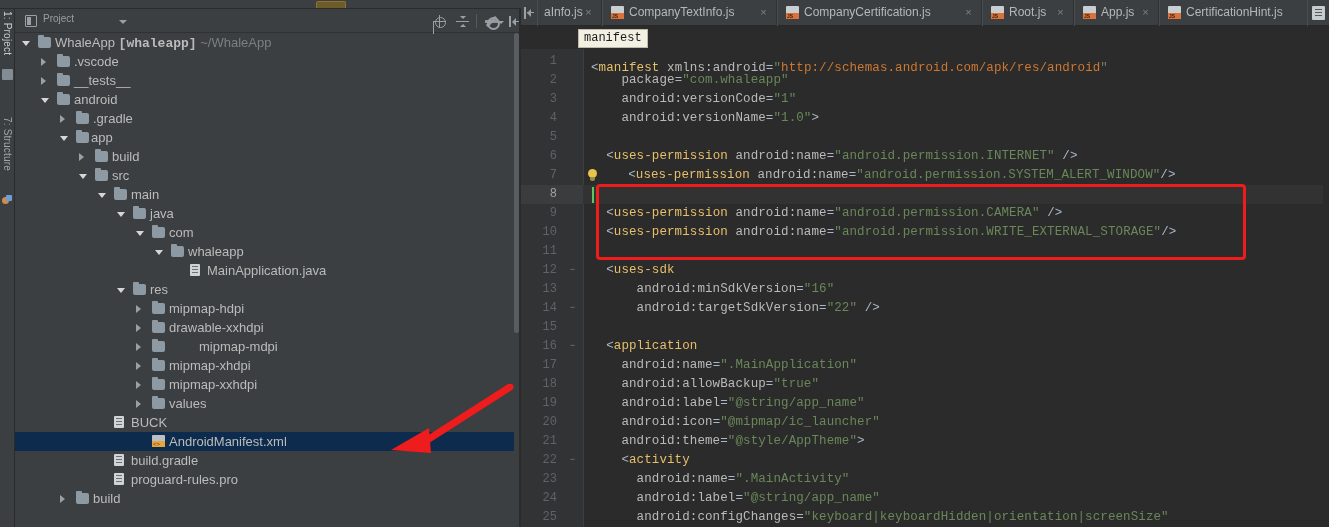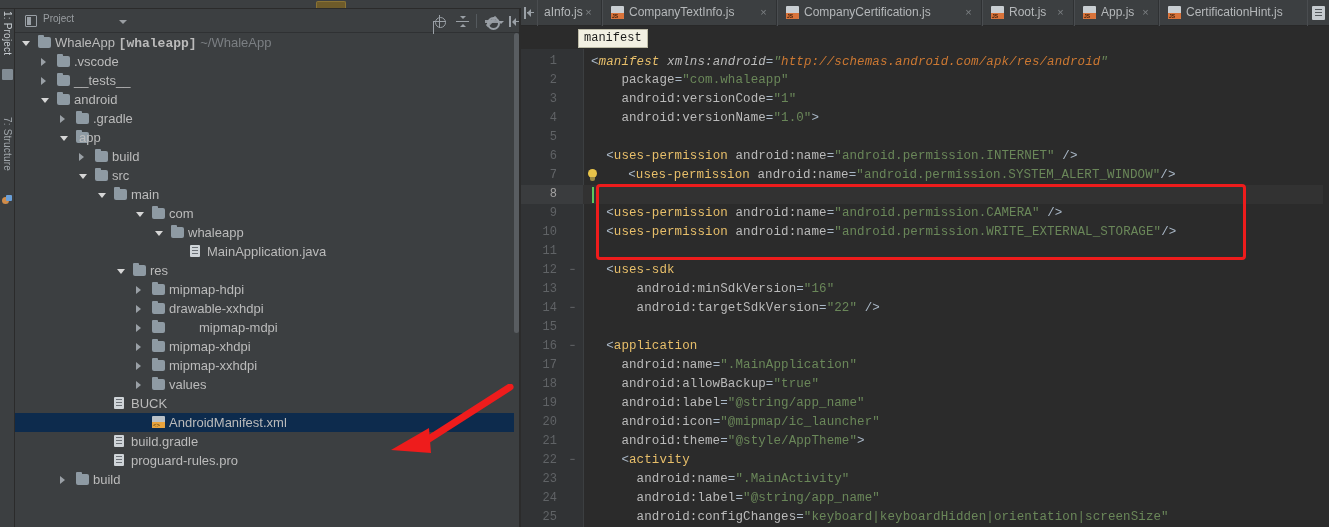--- a/index.html
+++ b/index.html
@@ -421,36 +421,41 @@
           <div class="lbl" style="left: 59px;">android</div>
         </div>
         <div class="row">
           <div class="arrow closed" style="left: 45px;"></div>
           <div class="ico folder" style="left: 61px;"></div>
           <div class="lbl" style="left: 78px;">.gradle</div>
         </div>
         <div class="row">
           <div class="arrow open" style="left: 45px;"></div>
           <div class="ico folder" style="left: 61px;"></div>
-          <div class="lbl" style="left: 64px;">app</div>
+          <div class="lbl" style="left: 76px;">app</div>
         </div>
         <div class="row">
           <div class="arrow closed" style="left: 64px;"></div>
           <div class="ico folder" style="left: 80px;"></div>
           <div class="lbl" style="left: 97px;">build</div>
         </div>
         <div class="row">
           <div class="arrow open" style="left: 64px;"></div>
           <div class="ico folder" style="left: 80px;"></div>
           <div class="lbl" style="left: 97px;">src</div>
         </div>
         <div class="row">
           <div class="arrow open" style="left: 83px;"></div>
           <div class="ico folder" style="left: 99px;"></div>
           <div class="lbl" style="left: 116px;">main</div>
+        </div>
+        <div class="row">
+          <div class="arrow open" style="left: 102px;"></div>
+          <div class="ico folder" style="left: 118px;"></div>
+          <div class="lbl" style="left: 135px;">java</div>
         </div>
         <div class="row">
           <div class="arrow open" style="left: 121px;"></div>
           <div class="ico folder" style="left: 137px;"></div>
           <div class="lbl" style="left: 154px;">com</div>
         </div>
         <div class="row">
           <div class="arrow open" style="left: 140px;"></div>
           <div class="ico folder" style="left: 156px;"></div>
           <div class="lbl" style="left: 173px;">whaleapp</div>
@@ -570,21 +575,21 @@
     <div class="breadcrumb-bar">
       <div class="breadcrumb-chip">manifest</div>
     </div>
 
     <div class="code-wrap">
       <div class="gutter"></div>
       <div class="gutter-fold"></div>
       <div class="gutter-edge"></div>
       <div id="code">
           <div class="ln" style="top: 3px;">1</div>
-          <div class="cl" style="top: 4px; left: 70px; font-style: italic;"><span class="t-punct">&lt;</span><span class="t-tag">manifest</span><span class="t-attr"> </span><span class="t-attr">xmlns:android</span><span class="t-punct">=</span><span class="t-str">"</span><span class="t-url">http://schemas.android.com/apk/res/android</span><span class="t-str">"</span></div>
+          <div class="cl" style="top: 10px; left: 70px;"><span class="t-punct">&lt;</span><span class="t-tag">manifest</span><span class="t-attr"> </span><span class="t-attr">xmlns:android</span><span class="t-punct">=</span><span class="t-str">"</span><span class="t-url">http://schemas.android.com/apk/res/android</span><span class="t-str">"</span></div>
           <div class="ln" style="top: 22px;">2</div>
           <div class="cl" style="top: 22px; left: 70px;">    <span class="t-attr">package</span><span class="t-punct">=</span><span class="t-str">"com.whaleapp"</span></div>
           <div class="ln" style="top: 41px;">3</div>
           <div class="cl" style="top: 41px; left: 70px;">    <span class="t-attr">android:versionCode</span><span class="t-punct">=</span><span class="t-str">"1"</span></div>
           <div class="ln" style="top: 60px;">4</div>
           <div class="cl" style="top: 60px; left: 70px;">    <span class="t-attr">android:versionName</span><span class="t-punct">=</span><span class="t-str">"1.0"</span><span class="t-punct">&gt;</span></div>
           <div class="ln" style="top: 79px;">5</div>
           <div class="ln" style="top: 98px;">6</div>
           <div class="cl" style="top: 98px; left: 70px;">  <span class="t-punct">&lt;</span><span class="t-tag">uses-permission</span><span class="t-attr"> </span><span class="t-attr">android:name</span><span class="t-punct">=</span><span class="t-str">"android.permission.INTERNET"</span><span class="t-attr"> </span><span class="t-punct">/&gt;</span></div>
           <div class="ln" style="top: 117px;">7</div>

